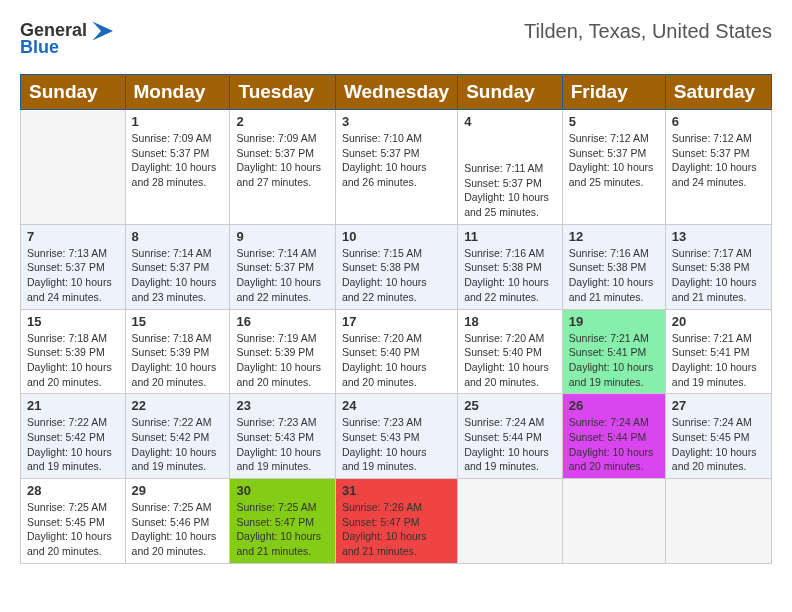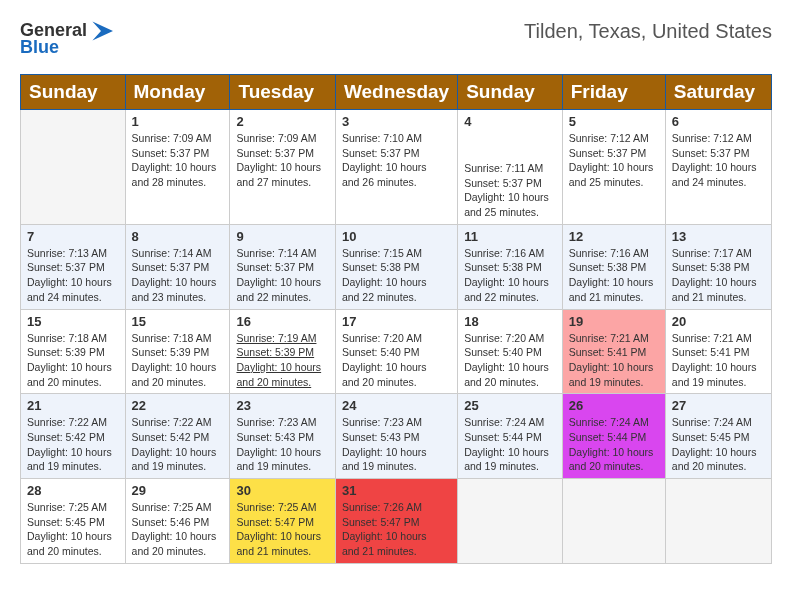--- a/index.html
+++ b/index.html
@@ -224,40 +224,40 @@
         </td>
         <td style="background-color: rgb(255, 255, 255);">
           <span class="day-number">15</span>
           <div class="day-info" style="white-space: pre-line;">Sunrise: 7:18 AM
 Sunset: 5:39 PM
 Daylight: 10 hours
 and 20 minutes.</div>
         </td>
         <td style="background-color: rgb(255, 255, 255);">
           <span class="day-number">16</span>
-          <div class="day-info" style="white-space: pre-line; text-decoration: underline;">Sunrise: 7:19 AM
+          <div class="day-info" style="white-space: pre-line;">Sunrise: 7:19 AM
 Sunset: 5:39 PM
 Daylight: 10 hours
 and 20 minutes.</div>
         </td>
         <td style="background-color: rgb(255, 255, 255);">
           <span class="day-number">17</span>
           <div class="day-info" style="white-space: pre-line;">Sunrise: 7:20 AM
 Sunset: 5:40 PM
 Daylight: 10 hours
 and 20 minutes.</div>
         </td>
         <td style="background-color: rgb(255, 255, 255);">
           <span class="day-number">18</span>
           <div class="day-info" style="white-space: pre-line;">Sunrise: 7:20 AM
 Sunset: 5:40 PM
 Daylight: 10 hours
 and 20 minutes.</div>
         </td>
-        <td style="background-color: #fca5a5;">
+        <td style="background-color: #86efac;">
           <span class="day-number">19</span>
           <div class="day-info" style="white-space: pre-line;">Sunrise: 7:21 AM
 Sunset: 5:41 PM
 Daylight: 10 hours
 and 19 minutes.</div>
         </td>
         <td style="background-color: rgb(255, 255, 255);">
           <span class="day-number">20</span>
           <div class="day-info" style="white-space: pre-line;">Sunrise: 7:21 AM
 Sunset: 5:41 PM
@@ -324,21 +324,21 @@
 Daylight: 10 hours
 and 20 minutes.</div>
         </td>
         <td style="background-color: rgb(255, 255, 255); margin-left: 6px;">
           <span class="day-number">29</span>
           <div class="day-info" style="white-space: pre-line;">Sunrise: 7:25 AM
 Sunset: 5:46 PM
 Daylight: 10 hours
 and 20 minutes.</div>
         </td>
-        <td style="background-color: #fde047;">
+        <td style="background-color: #84cc16;">
           <span class="day-number">30</span>
           <div class="day-info" style="white-space: pre-line;">Sunrise: 7:25 AM
 Sunset: 5:47 PM
 Daylight: 10 hours
 and 21 minutes.</div>
         </td>
         <td style="background-color: #ef4444;">
           <span class="day-number">31</span>
           <div class="day-info" style="white-space: pre-line;">Sunrise: 7:26 AM
 Sunset: 5:47 PM

